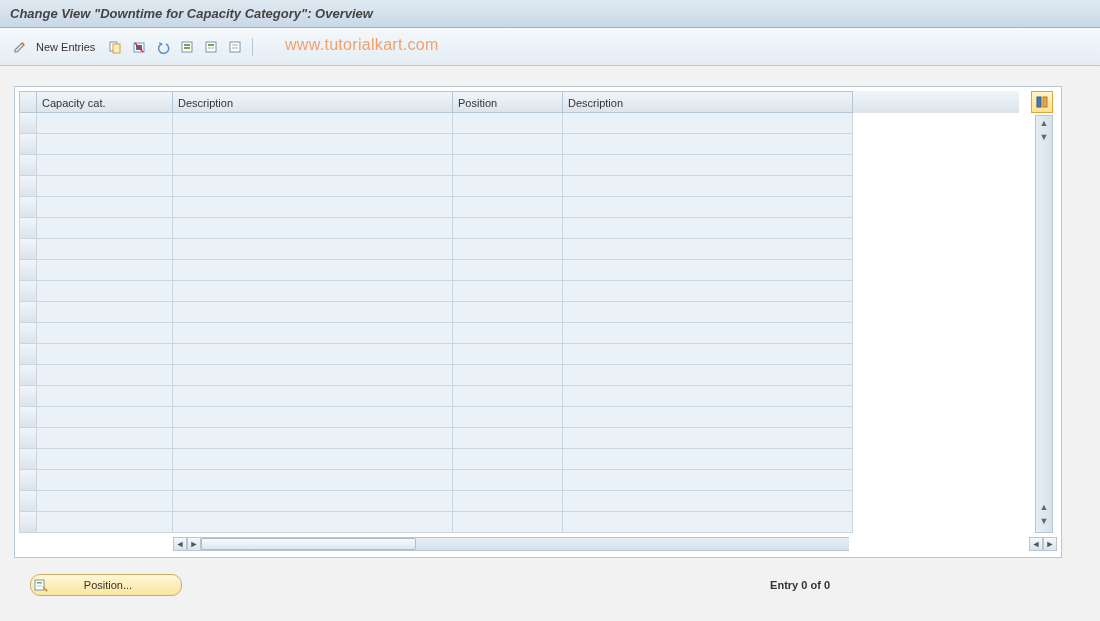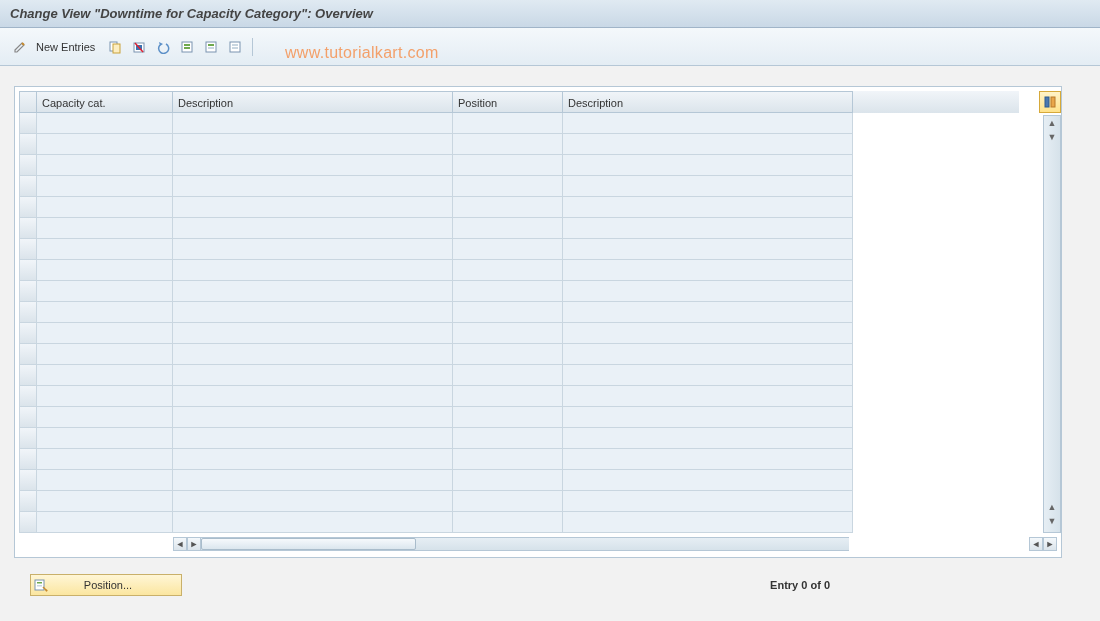--- a/index.html
+++ b/index.html
@@ -54,21 +54,21 @@
     }
     .tb-sep {
       width: 1px;
       height: 18px;
       background: #b5c7d6;
       margin: 0 3px;
     }
     .watermark {
       position: absolute;
       left: 285px;
-      top: 16px;
+      top: 8px;
       font-size: 16px;
       font-weight: 500;
       color: #f3a06a;
       letter-spacing: 0.3px;
       pointer-events: none;
     }
     .content {
       padding: 20px 10px 10px 14px;
       height: calc(621px - 56px);
       background: #f2f2f2;
@@ -76,21 +76,20 @@
     .grid-frame {
       background: #fff;
       border: 1px solid #b5c7d6;
       width: 1048px;
       padding: 4px;
       position: relative;
     }
     .grid-wrap {
       display: flex;
       position: relative;
-      gap: 8px;
     }
     .grid-main {
       flex: 0 0 auto;
       width: 1000px;
     }
     .grid-header {
       display: flex;
       background: linear-gradient(to bottom, #f1f5f9, #dbe4eb);
     }
     .gh {
@@ -213,21 +212,21 @@
       left: 30px;
       right: 30px;
       display: flex;
       align-items: center;
     }
     .pos-btn {
       width: 152px;
       height: 22px;
       background: linear-gradient(to bottom, #fff6d6, #fbe6a0);
       border: 1px solid #c9b06a;
-      border-radius: 0;
+      border-radius: 10px;
       display: flex;
       align-items: center;
       font-size: 11px;
       color: #333;
       cursor: pointer;
     }
     .pos-btn .picon {
       width: 20px;
       display: flex;
       justify-content: center;

